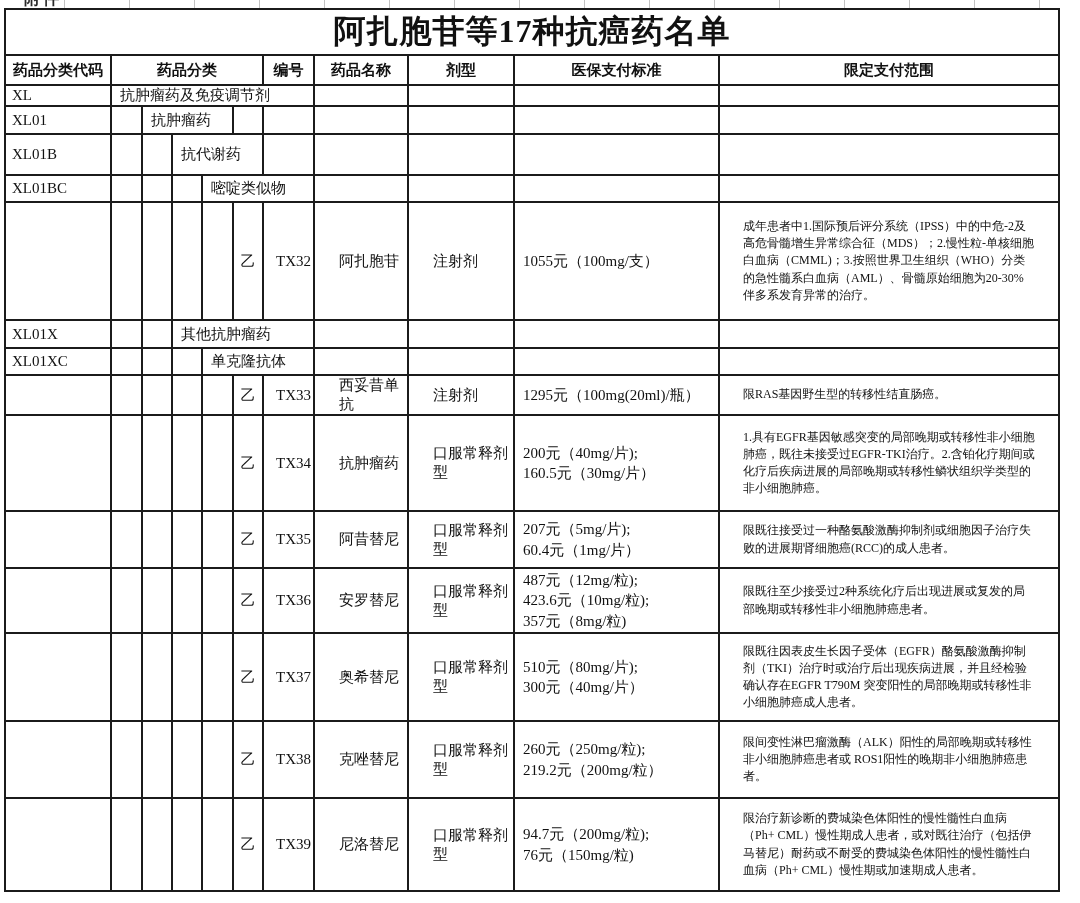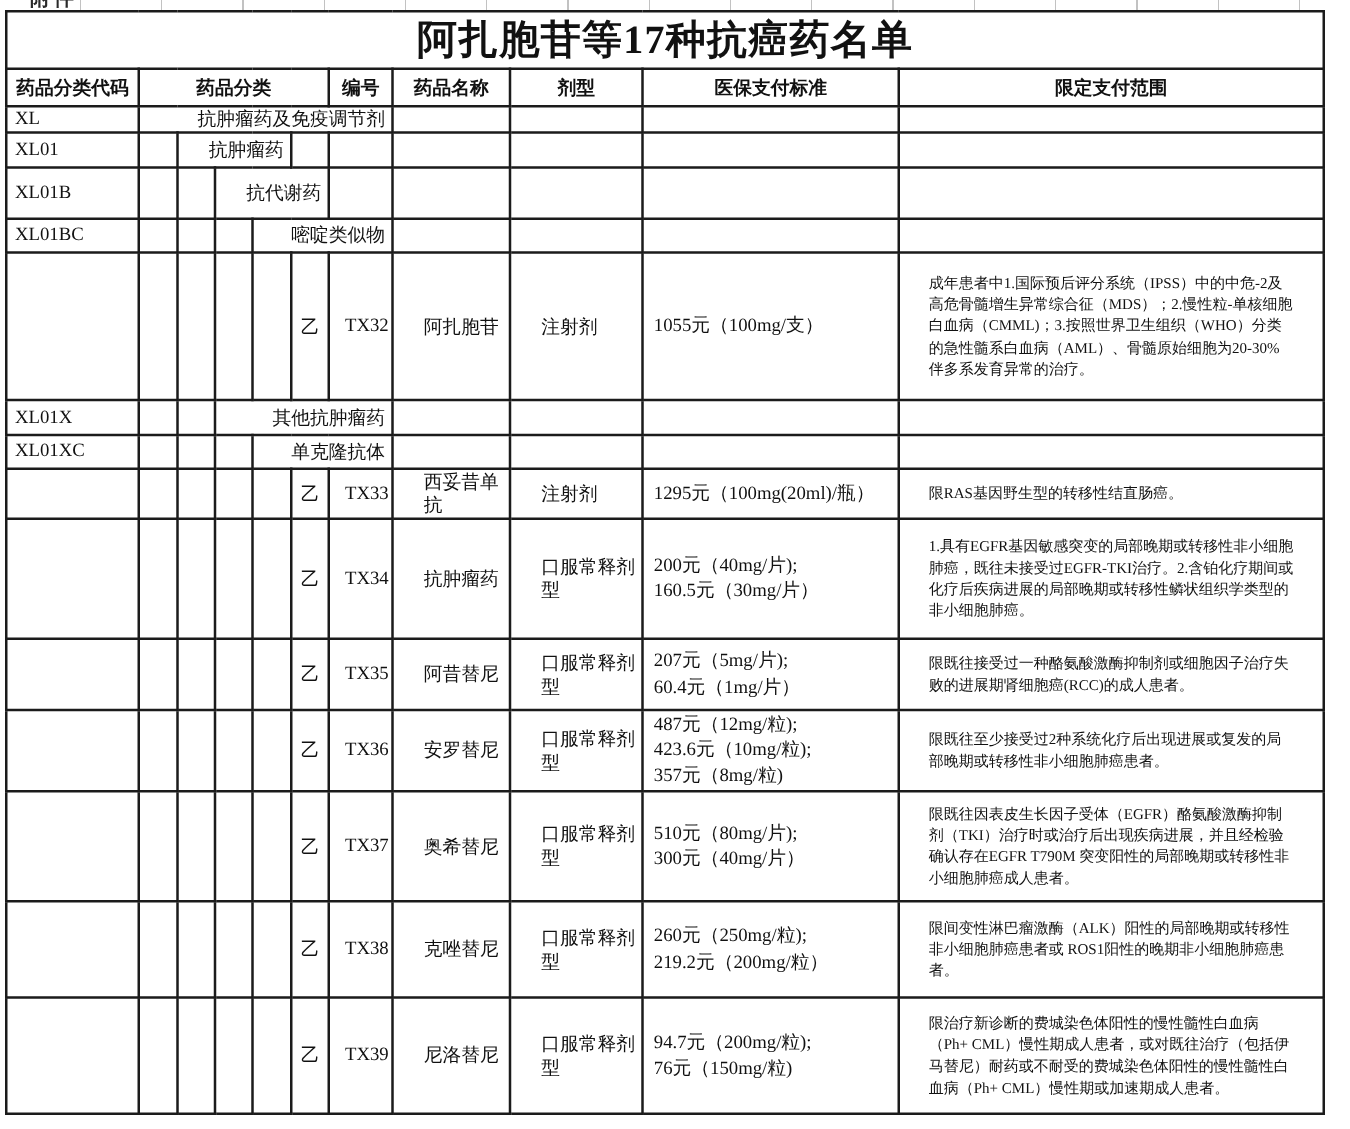--- a/index.html
+++ b/index.html
@@ -17,21 +17,21 @@
 
   table.main {
     position:absolute; top:8px; left:4px; width:1054px;
     border-collapse:collapse; table-layout:fixed;
   }
   td,th { border:2px solid #1b1b1b; padding:0 5px; overflow:hidden; vertical-align:middle; }
   th { font-size:15px; font-weight:bold; text-align:center; padding:0 4px; }
   th.center { text-align:center; }
   .title-cell { text-align:center; font-size:32px; font-weight:bold; letter-spacing:1px; padding:0; }
   td.code { font-size:15px; padding-left:6px; }
-  td.cat  { font-size:15px; padding-left:8px;text-align:right; }
+  td.cat  { font-size:15px; padding-left:8px; }
   td.cls  { font-size:15px; text-align:center; padding:0; }
   td.id   { font-size:15px; text-align:right; padding:0 2px; }
   td.nm, td.fm { font-size:15px; padding-left:24px; }
   td.pr   { font-size:15px; white-space:pre-line; line-height:1.35; padding-left:8px; }
   td.sc   { font-size:12px; line-height:1.42; padding:2px 23px; }
 </style>
 </head>
 <body>
 
 <div class="topstrip">

